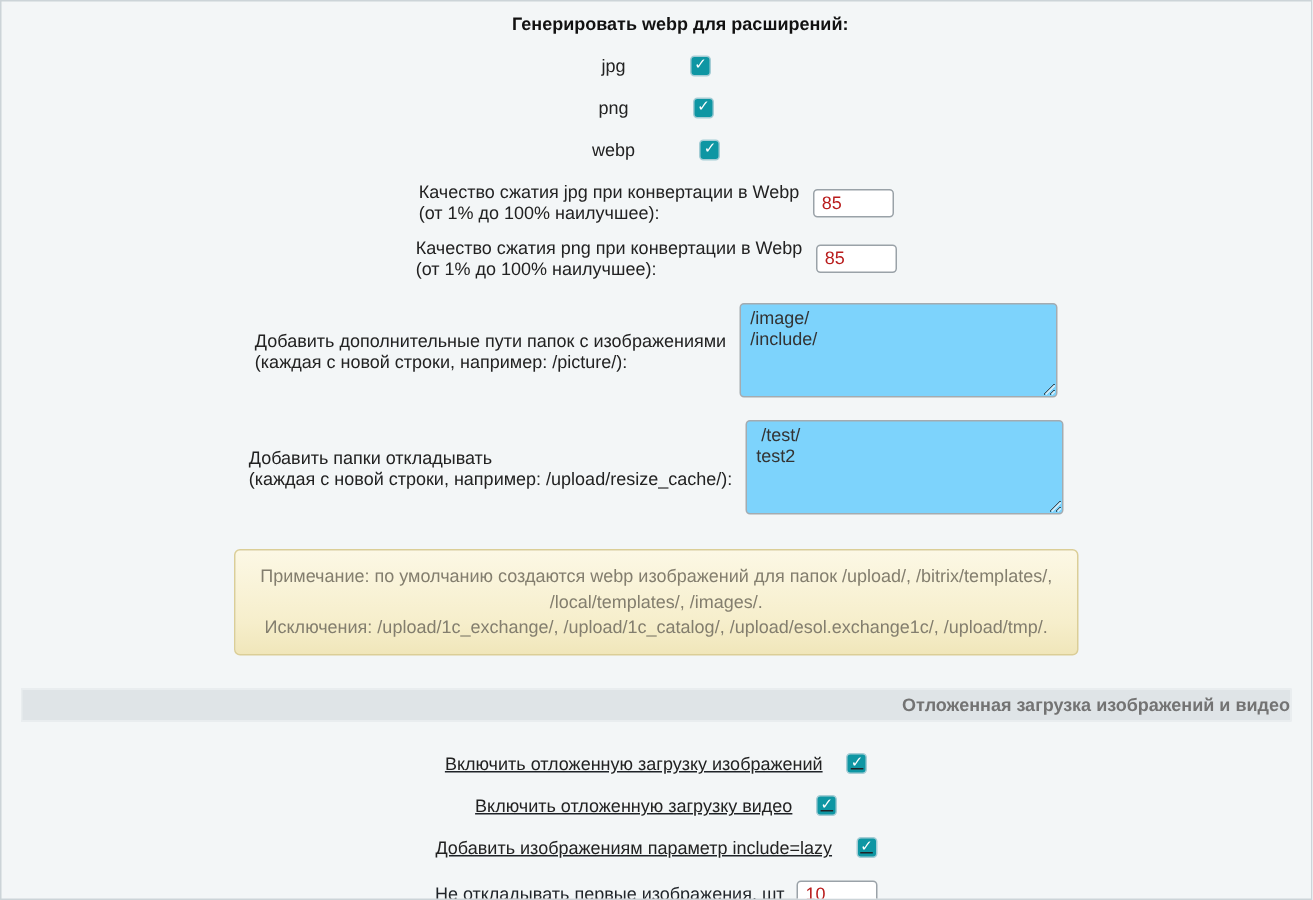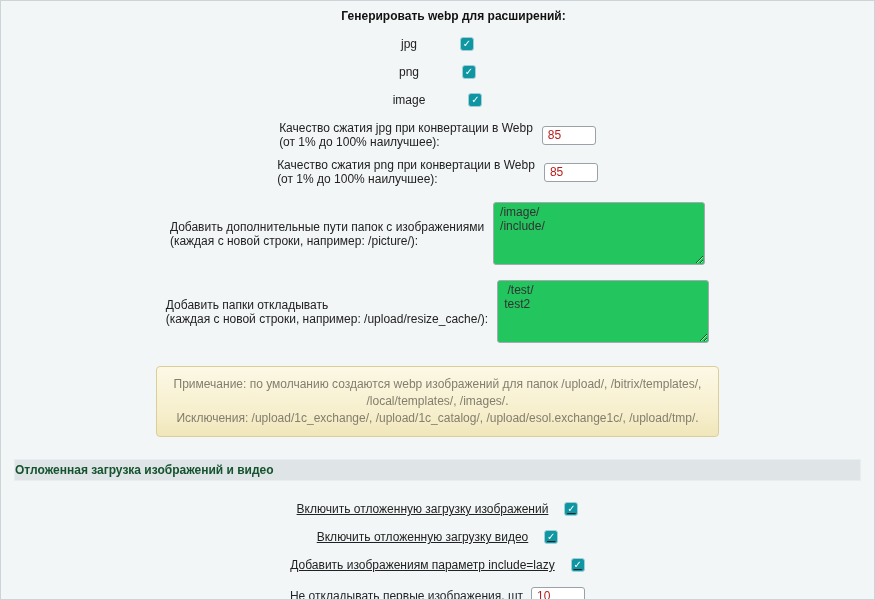--- a/index.html
+++ b/index.html
@@ -66,21 +66,21 @@
     font-size: 12px;
     color: #b91c1c;
     padding: 1px 5px;
   }
   .textarea-row { margin-top: 16px; }
   .textarea-row.second { margin-top: 15px; }
   .paths-textarea {
     width: 212px; height: 63px;
     border: 1px solid #a4abb0;
     border-radius: 3px;
-    background: #22c55e;
+    background: #7dd3fc;
     font-family: "Liberation Sans", "DejaVu Sans", sans-serif;
     font-size: 12px;
     color: #333;
     padding: 2px 6px;
     resize: both;
     line-height: 14px;
   }
 
   .note-box {
     width: 563px;
@@ -92,23 +92,23 @@
     text-align: center;
     padding: 9px 14px;
     line-height: 17px;
   }
 
   .section-bar {
     margin: 22px 13px 0 13px;
     height: 22px;
     background: #dfe4e7;
     border: 1px solid #e9edef;
-    text-align: left;
+    text-align: right;
     font-weight: bold;
-    color: #14532d;
+    color: #737373;
     line-height: 20px;
   }
 
   .lazy-rows { margin-top: 21px; }
   .lazy-row { margin-bottom: 14px; height: 14px; gap: 16px; text-decoration: underline; }
   .lazy-row .lazy-label { color: #222; }
   .lazy-input-row { margin-top: 10px; height: 20px; gap: 8px; }
 </style>
 </head>
 <body>
@@ -126,21 +126,21 @@
     </div>
 
     <div class="row ext-row">
       <span class="ext-label">png</span>
       <span class="checkbox">
           <span class="check">✓</span>
         </span>
     </div>
 
     <div class="row ext-row">
-      <span class="ext-label">image</span>
+      <span class="ext-label">webp</span>
       <span class="checkbox">
           <span class="check">✓</span>
         </span>
     </div>
 
     <div class="row quality-row">
       <div class="label-block">
         <div>Качество сжатия jpg при конвертации в Webp</div>
         <div>(от 1% до 100% наилучшее):</div>
       </div>

